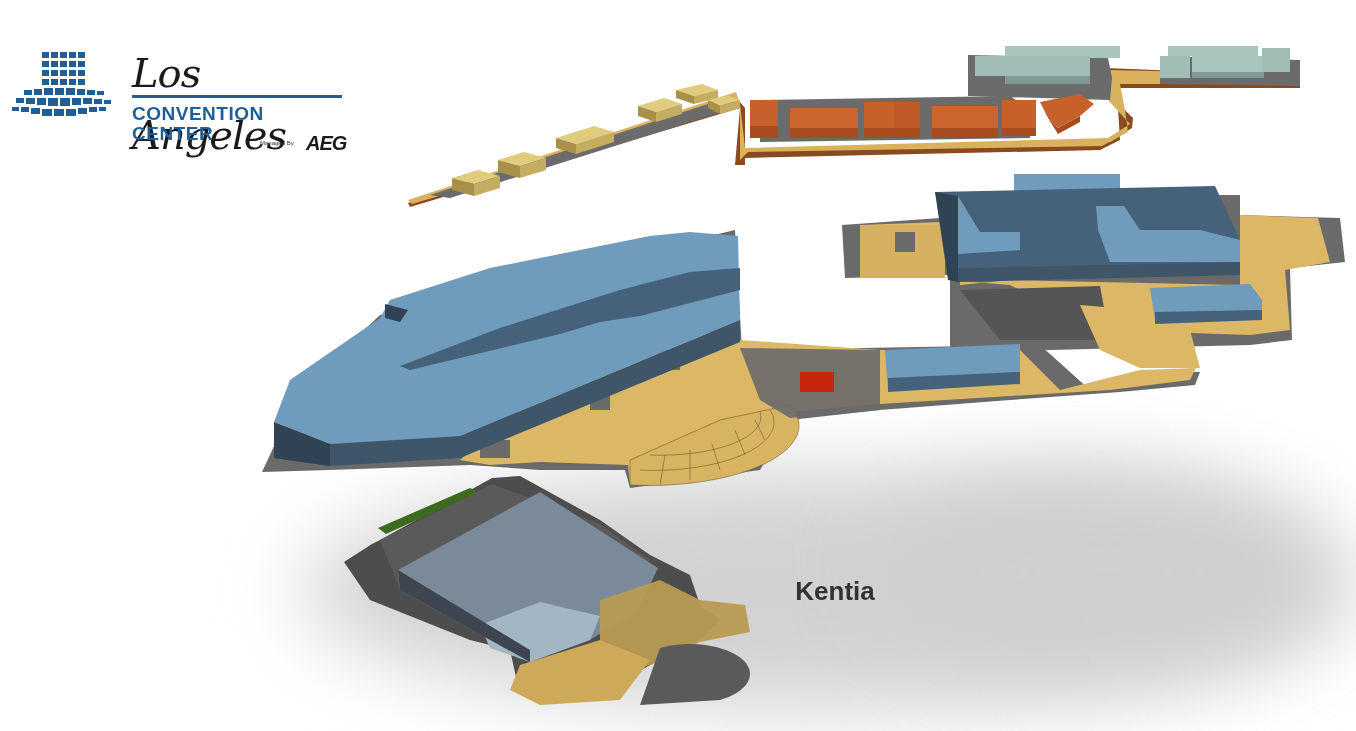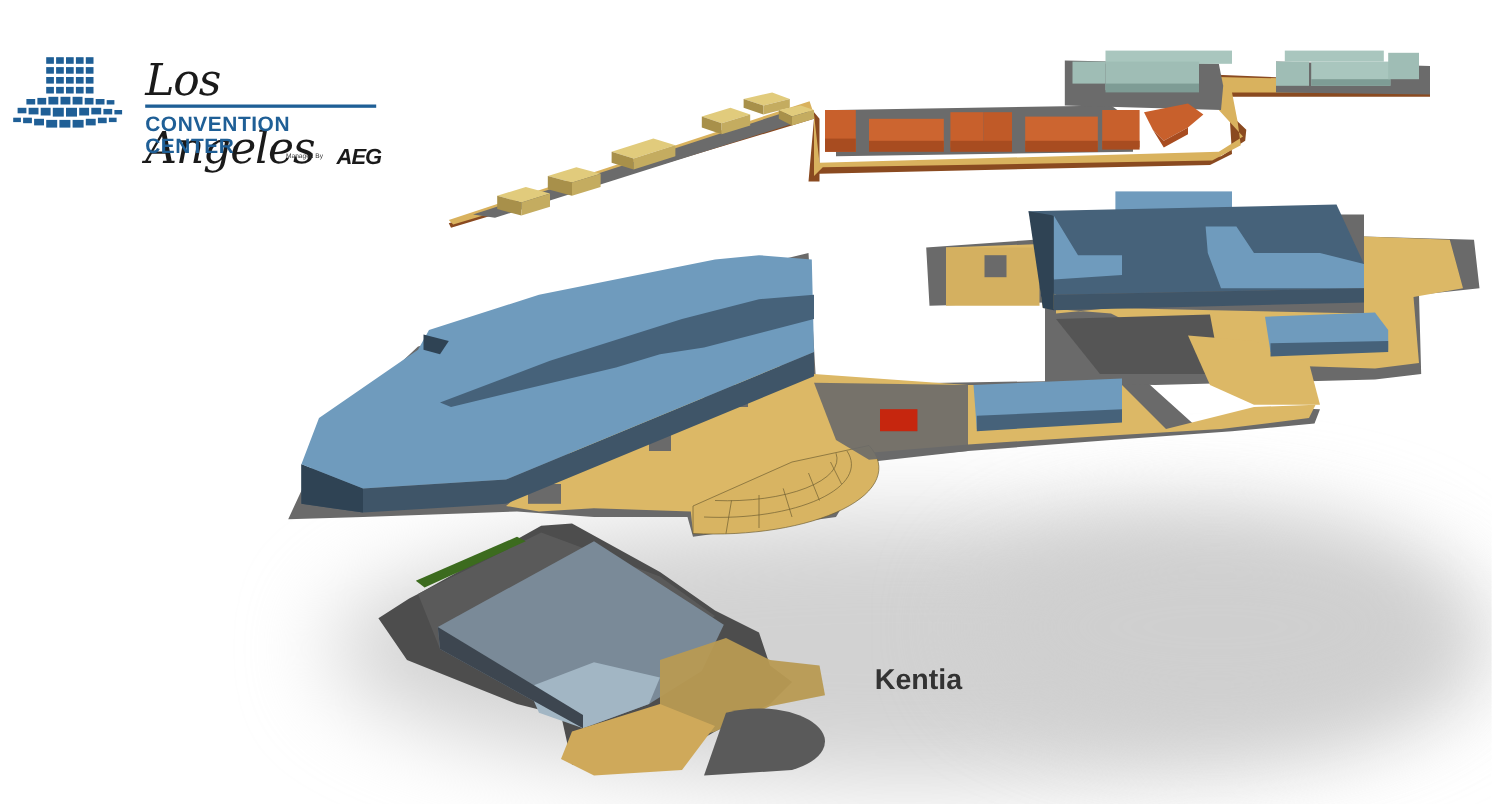--- a/index.html
+++ b/index.html
@@ -26,21 +26,21 @@
   }
   .managed {
     position: absolute; left: 250px; top: 100px; font-size: 6px; color: #333;
   }
   .aeg {
     position: absolute; left: 296px; top: 92px; font-size: 20px; font-weight: bold;
     font-style: italic; color: #1a1a1a; letter-spacing: -1px;
   }
   .map-svg { position: absolute; left: 0; top: 0; }
   .level-label {
-    position: absolute; left: 760px; top: 600px; width: 150px; text-align: center;
+    position: absolute; left: 760px; top: 574px; width: 150px; text-align: center;
     font-weight: bold; font-size: 26px; line-height: 34px; color: #333333;
   }
 </style>
 </head>
 <body>
 
 <div class="shadow" style="left:300px; top:470px; width:1050px; height:240px;"></div>
 <div class="shadow" style="left:880px; top:470px; width:450px; height:200px; background:#cfcfcf;"></div>
 
 <div class="logo">

